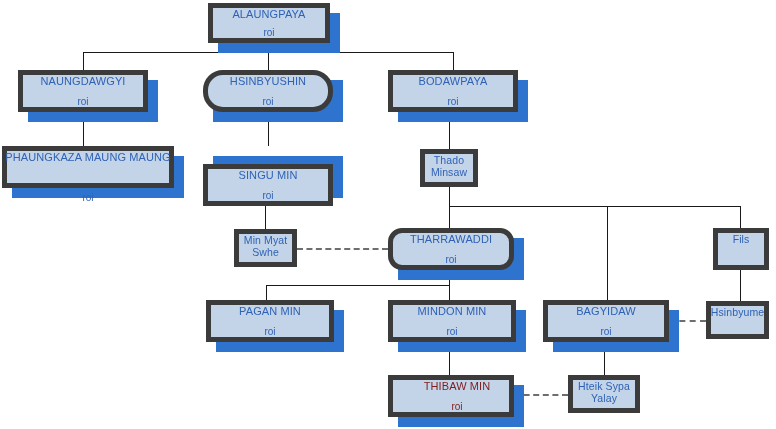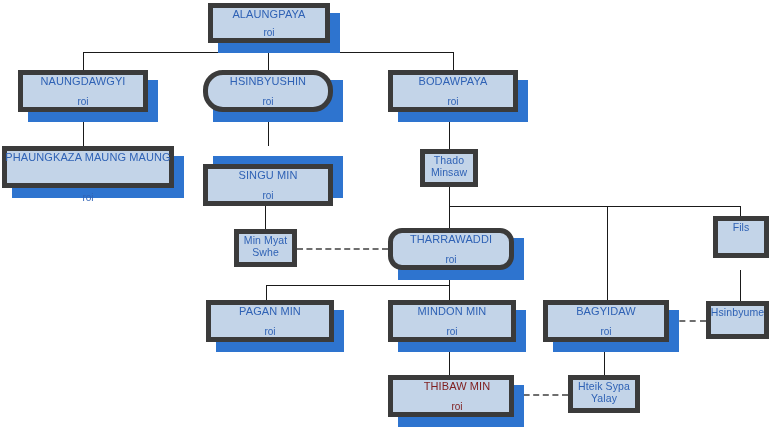--- a/index.html
+++ b/index.html
@@ -99,21 +99,21 @@
         <div class="nm">Thado Minsaw</div>
       </div>
       <div class="node small" style="left: 234px; top: 229px; width: 63px; height: 38px; background: rgb(195, 212, 232); border-color: rgb(59, 59, 59); color: rgb(47, 98, 181);">
         <div class="nm">Min Myat Swhe</div>
       </div>
       <div class="shadow" style="left: 398px; top: 238px; width: 126px; height: 42px; background: rgb(46, 116, 207);"></div>
       <div class="node" style="left: 388px; top: 228px; width: 126px; height: 42px; background: rgb(195, 212, 232); border-color: rgb(59, 59, 59); color: rgb(47, 98, 181); border-radius: 14px;">
         <div class="nm">THARRAWADDI</div>
         <div class="rl">roi</div>
       </div>
-      <div class="node small" style="left: 713px; top: 216px; width: 56px; height: 42px; background: rgb(195, 212, 232); border-color: rgb(59, 59, 59); color: rgb(47, 98, 181);">
+      <div class="node small" style="left: 713px; top: 228px; width: 56px; height: 42px; background: rgb(195, 212, 232); border-color: rgb(59, 59, 59); color: rgb(47, 98, 181);">
         <div class="nm">Fils</div>
       </div>
       <div class="shadow" style="left: 216px; top: 310px; width: 128px; height: 42px; background: rgb(46, 116, 207);"></div>
       <div class="node" style="left: 206px; top: 300px; width: 128px; height: 42px; background: rgb(195, 212, 232); border-color: rgb(59, 59, 59); color: rgb(47, 98, 181);">
         <div class="nm">PAGAN MIN</div>
         <div class="rl">roi</div>
       </div>
       <div class="shadow" style="left: 398px; top: 310px; width: 128px; height: 42px; background: rgb(46, 116, 207);"></div>
       <div class="node" style="left: 388px; top: 300px; width: 128px; height: 42px; background: rgb(195, 212, 232); border-color: rgb(59, 59, 59); color: rgb(47, 98, 181);">
         <div class="nm">MINDON MIN</div>

